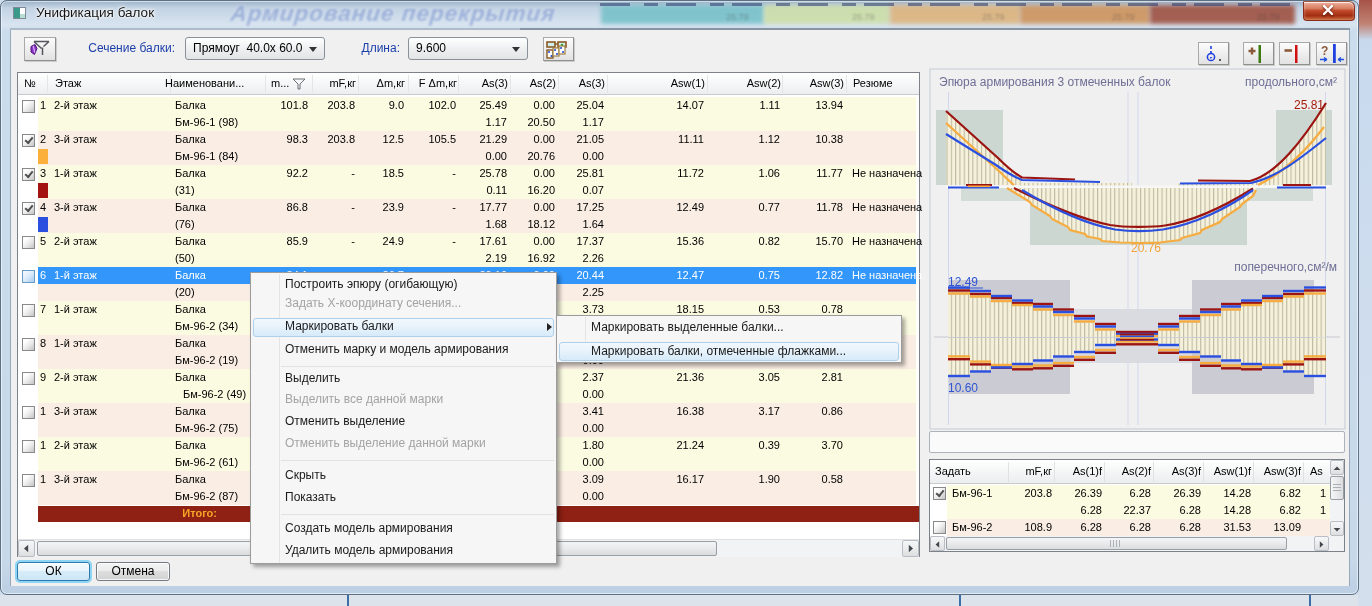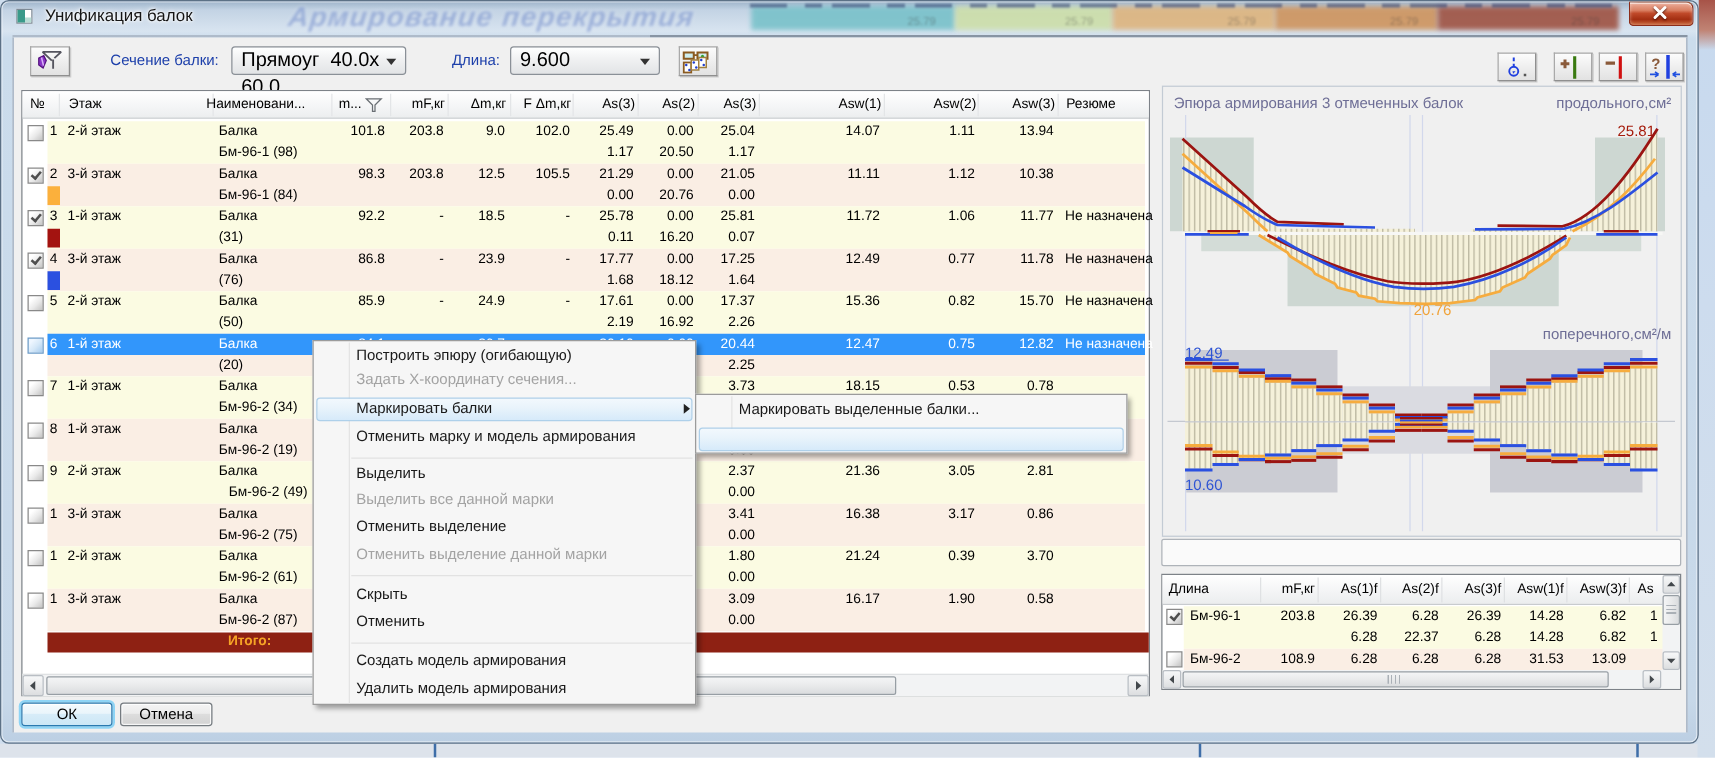--- a/index.html
+++ b/index.html
@@ -2,21 +2,21 @@
 <html><head><meta charset="utf-8">
 <style>
 *{margin:0;padding:0;box-sizing:border-box}
 html,body{width:1372px;height:606px;overflow:hidden}
 body{font-family:"Liberation Sans",sans-serif;background:#cfdeee;position:relative}
 .ab{position:absolute}
 .r{text-align:right}
 .cb{position:absolute;width:13px;height:13px;border:1px solid #898989;background:linear-gradient(315deg,#b5b5b5 -15%,#e9e9e9 42%,#ffffff 78%)}
 .cb.ck::after{content:'';position:absolute;left:2px;top:2px;width:6px;height:3px;border-left:2px solid #4f4f4f;border-bottom:2px solid #4f4f4f;transform:rotate(-50deg)}
 .btn3d{position:absolute;border:1px solid #a9a9a9;border-right-color:#8f8f8f;border-bottom-color:#8f8f8f;background:linear-gradient(180deg,#fcfcfc,#ececec 60%,#e2e2e2);box-shadow:1px 1px 0 rgba(160,160,160,.45)}
-.combo{position:absolute;height:23px;border:1px solid #8a9097;border-radius:3px;background:linear-gradient(180deg,#feffff,#f0f1f2 45%,#e2e4e6);font-size:16px;color:#000;line-height:21px;padding-left:7px}
+.combo{position:absolute;height:23px;border:1px solid #8a9097;border-radius:3px;background:linear-gradient(180deg,#feffff,#f0f1f2 45%,#e2e4e6);font-size:12px;color:#000;line-height:21px;padding-left:7px}
 .combo .arr{position:absolute;right:7px;top:9px;width:0;height:0;border-left:4px solid transparent;border-right:4px solid transparent;border-top:5px solid #333}
 .mi{position:absolute;left:34px;font-size:12px;color:#1a1a1a;white-space:nowrap}
 .mi.gr{color:#a3a3a3}
 .sep{position:absolute;left:30px;right:2px;height:1px;background:#e2e2e2}
 .hsb-a{position:absolute;width:17px;height:17px;border:1px solid #b9bec4;background:linear-gradient(180deg,#f6f7f8,#eaebec 55%,#dcdee0);border-radius:2px}
 .cell{position:absolute;font-size:11px;color:#000;white-space:nowrap}
 .hcell{position:absolute;font-size:11px;color:#000;white-space:nowrap}
 </style></head><body>
 
 <div class="ab" style="left:0;top:595px;width:1372px;height:11px;background:#dde3eb">
@@ -585,21 +585,21 @@
 <div class="ab" style="left:929px;top:431px;width:416px;height:22px;border:1px solid #aeb3b9;border-radius:2px;background:#fafafa"></div>
 <div class="ab" style="left:929px;top:459px;width:416px;height:93px;border:1px solid #7d8288;background:#fff">
     <div class="ab" style="left:0;top:0;width:414px;height:24px;background:linear-gradient(180deg,#ffffff,#f3f4f5 60%,#ebedee);border-bottom:1px solid #c8cbce"></div>
     <div class="ab" style="left:78px;top:2px;width:1px;height:20px;background:#dfe1e3"></div>
     <div class="ab" style="left:124px;top:2px;width:1px;height:20px;background:#dfe1e3"></div>
     <div class="ab" style="left:174px;top:2px;width:1px;height:20px;background:#dfe1e3"></div>
     <div class="ab" style="left:223px;top:2px;width:1px;height:20px;background:#dfe1e3"></div>
     <div class="ab" style="left:273px;top:2px;width:1px;height:20px;background:#dfe1e3"></div>
     <div class="ab" style="left:323px;top:2px;width:1px;height:20px;background:#dfe1e3"></div>
     <div class="ab" style="left:373px;top:2px;width:1px;height:20px;background:#dfe1e3"></div>
-    <div class="hcell" style="left:5px;top:5px">Длина</div>
+    <div class="hcell" style="left:5px;top:5px">Задать</div>
     <div class="hcell r" style="left:62px;top:5px;width:60px">mF,кг</div>
     <div class="hcell r" style="left:112px;top:5px;width:60px">As(1)f</div>
     <div class="hcell r" style="left:161px;top:5px;width:60px">As(2)f</div>
     <div class="hcell r" style="left:211px;top:5px;width:60px">As(3)f</div>
     <div class="hcell r" style="left:261px;top:5px;width:60px">Asw(1)f</div>
     <div class="hcell r" style="left:311px;top:5px;width:60px">Asw(3)f</div>
     <div class="hcell" style="left:380px;top:5px">As</div>
     <div class="ab" style="left:17px;top:25px;width:384px;height:34px;background:#fbfbe2"></div>
     <div class="ab" style="left:17px;top:59px;width:384px;height:17px;background:#faeee4"></div>
     <div class="cb ck" style="left:3px;top:27px"></div>
@@ -652,27 +652,28 @@
     <div class="mi" style="top:46px">Маркировать балки</div>
     <div class="ab" style="left:296px;top:50px;width:0;height:0;border-top:4px solid transparent;border-bottom:4px solid transparent;border-left:5px solid #222"></div>
     <div class="mi" style="top:69px">Отменить марку и модель армирования</div>
     <div class="sep" style="top:93px"></div>
     <div class="mi" style="top:98px">Выделить</div>
     <div class="mi gr" style="top:119px">Выделить все данной марки</div>
     <div class="mi" style="top:141px">Отменить выделение</div>
     <div class="mi gr" style="top:163px">Отменить выделение данной марки</div>
     <div class="sep" style="top:187px"></div>
     <div class="mi" style="top:195px">Скрыть</div>
-    <div class="mi" style="top:217px">Отменить</div>
+    <div class="mi" style="top:217px">Показать</div>
     <div class="sep" style="top:241px"></div>
     <div class="mi" style="top:248px">Создать модель армирования</div>
     <div class="mi" style="top:270px">Удалить модель армирования</div>
   </div>
 <div class="ab" style="left:556px;top:315px;width:346px;height:48px;background:#f6f6f6;border:1px solid #9b9b9b;box-shadow:3px 3px 4px rgba(0,0,0,.35);z-index:31">
     <div class="ab" style="left:28px;top:1px;width:1px;height:45px;background:#e4e4e4"></div>
     <div class="mi" style="top:320px;left:34px;top:4px">Маркировать выделенные балки...</div>
     <div class="ab" style="left:2px;top:26px;width:340px;height:19px;border:1px solid #aed0ea;border-radius:3px;background:linear-gradient(180deg,#f2f8fd,#e8f3fb 45%,#d6eafa)"></div>
+    <div class="mi" style="left:34px;top:28px">Маркировать балки, отмеченные флажками...</div>
   </div>
 <div class="ab" style="left:17px;top:562px;width:73px;height:19px;border:1px solid #2a7ab0;border-radius:3px;
 background:linear-gradient(180deg,#f4fafd,#eaf5fb 45%,#d7ecf8 50%,#cce7f6);box-shadow:0 0 0 2px #8ed4f5,inset 0 1px 1px #fff;
 font-size:12px;text-align:center;line-height:17px;color:#000">ОК</div>
 <div class="ab" style="left:96px;top:562px;width:74px;height:19px;border:1px solid #757b80;border-radius:3px;
 background:linear-gradient(180deg,#f4f4f4,#ececec 45%,#dddddd 50%,#d2d2d2);box-shadow:inset 0 0 0 1px rgba(255,255,255,.8);
 font-size:12px;text-align:center;line-height:17px;color:#000">Отмена</div>
 </body></html>

